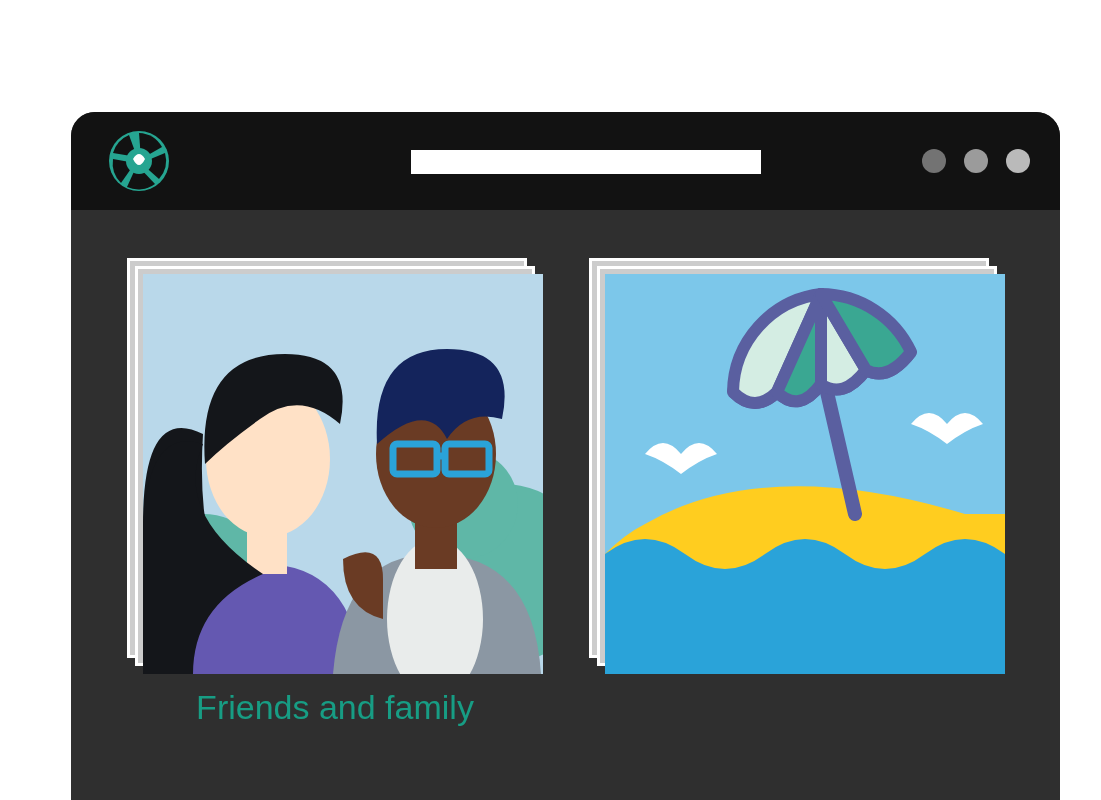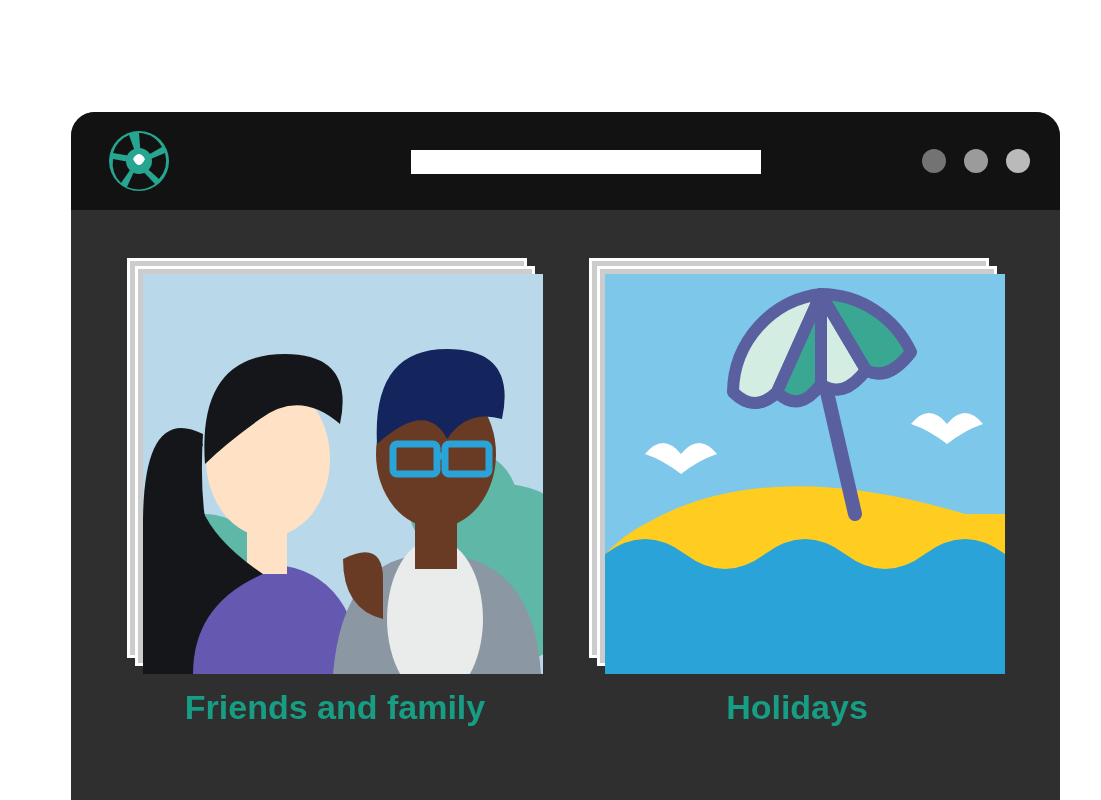--- a/index.html
+++ b/index.html
@@ -85,21 +85,21 @@
     left: 16px;
     top: 16px;
     width: 400px;
     height: 400px;
     overflow: hidden;
     box-sizing: border-box;
   }
   .album-label {
     margin-top: 14px;
     font-size: 34px;
-    font-weight: 700;
+    font-weight: 400;
     color: #179d84;
     text-align: center;
   }
 </style>
 </head>
 <body>
 
 <div class="app-window">
 
   <div class="title-bar">
@@ -196,17 +196,16 @@
               <path d="M128 118 A100 100 0 0 1 306 78" fill="none"></path>
               <path d="M128 118 q22 22 44 0 q22 22 44 -8 q22 16 45 -14 q22 12 45 -18" fill="none"></path>
               <path d="M128 118 q22 22 44 0 L216 20 A100 100 0 0 0 128 118 Z" fill="#d4ede3"></path>
               <path d="M172 118 q22 22 44 -8 L216 20 Z" fill="#3aa792"></path>
               <path d="M216 110 q22 16 45 -14 L216 20 Z" fill="#d4ede3"></path>
               <path d="M261 96 q22 12 45 -18 A100 100 0 0 0 216 20 Z" fill="#3aa792"></path>
             </g>
           </svg>
         </div>
       </div>
-      <div class="album-label">Holidays</div>
     </div>
 
   </div>
 </div>
 
 </body></html>

